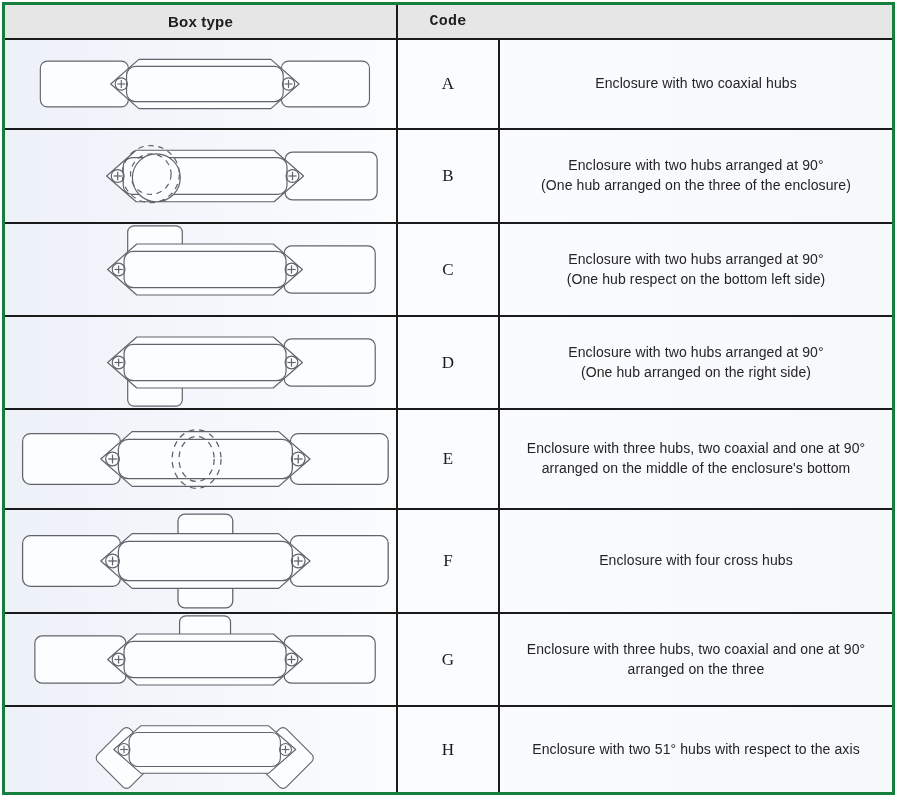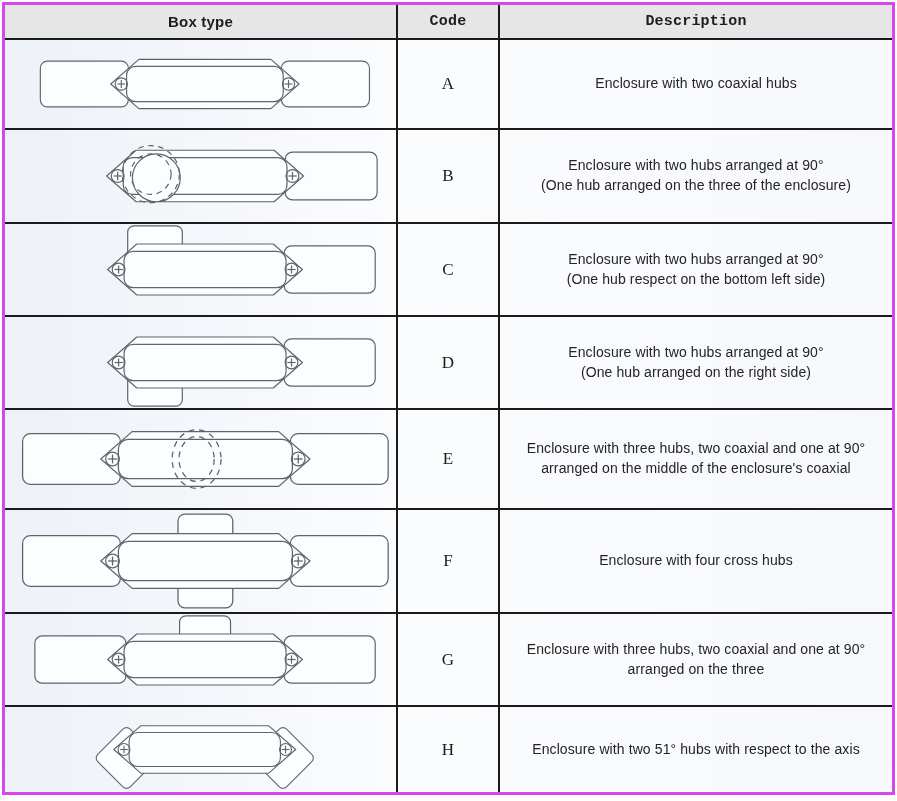--- a/index.html
+++ b/index.html
@@ -5,21 +5,21 @@
   html, body {
     margin: 0;
     padding: 0;
     background: #ffffff;
     font-family: "Liberation Sans", sans-serif;
   }
   #table-wrap {
     box-sizing: border-box;
     width: 893px;
     margin: 2px auto 0 2px;
-    border: 3px solid #d946ef;
+    border: 3px solid #15803d;
     background: #fdfdfe;
   }
   .header-row {
     display: grid;
     grid-template-columns: 391px 102px 1fr;
     height: 33px;
     background: #e6e6e6;
   }
   .header-cell {
     display: flex;
@@ -79,21 +79,20 @@
     letter-spacing: 0.1px;
   }
 </style>
 </head>
 <body>
 
 <div id="table-wrap">
   <div class="header-row">
     <div class="header-cell">Box type</div>
     <div class="header-cell">Code</div>
-    <div class="header-cell">Description</div>
   </div>
   <div id="rows">
       <div class="body-row">
         <div class="cell-drawing">
           <svg viewBox="0 0 400 100" preserveAspectRatio="xMidYMid meet" xmlns="http://www.w3.org/2000/svg">
             <rect x="18" y="24" width="100" height="52" rx="8" stroke="#5f646b" stroke-width="1.3" fill="#fcfdff"></rect>
             <rect x="292" y="24" width="100" height="52" rx="8" stroke="#5f646b" stroke-width="1.3" fill="#fcfdff"></rect>
             <polygon points="98,50 130,22 280,22 312,50 280,78 130,78" stroke="#5f646b" stroke-width="1.3" fill="#fcfdff" stroke-linejoin="round"></polygon>
             <rect x="116" y="30" width="178" height="40" rx="10" stroke="#5f646b" stroke-width="1.3" fill="#fcfdff"></rect>
             <g>
@@ -207,21 +206,21 @@
             <g>
               <circle cx="300" cy="50" r="7" stroke="#5f646b" stroke-width="1.3" fill="none"></circle>
               <line x1="295.5" y1="50" x2="304.5" y2="50" stroke="#5f646b" stroke-width="1.3"></line>
               <line x1="300" y1="45.5" x2="300" y2="54.5" stroke="#5f646b" stroke-width="1.3"></line>
             </g>
           </svg>
         </div>
         <div class="cell-code">E</div>
         <div class="cell-desc">
           <span>Enclosure with three hubs, two coaxial and one at 90°</span>
-          <span>arranged on the middle of the enclosure's coaxial</span>
+          <span>arranged on the middle of the enclosure's bottom</span>
         </div>
       </div>
       <div class="body-row">
         <div class="cell-drawing">
           <svg viewBox="0 0 400 100" preserveAspectRatio="xMidYMid meet" xmlns="http://www.w3.org/2000/svg">
             <rect x="177" y="2" width="56" height="52" rx="7" stroke="#5f646b" stroke-width="1.3" fill="#fcfdff"></rect>
             <rect x="177" y="46" width="56" height="52" rx="7" stroke="#5f646b" stroke-width="1.3" fill="#fcfdff"></rect>
             <rect x="18" y="24" width="100" height="52" rx="8" stroke="#5f646b" stroke-width="1.3" fill="#fcfdff"></rect>
             <rect x="292" y="24" width="100" height="52" rx="8" stroke="#5f646b" stroke-width="1.3" fill="#fcfdff"></rect>
             <polygon points="98,50 130,22 280,22 312,50 280,78 130,78" stroke="#5f646b" stroke-width="1.3" fill="#fcfdff" stroke-linejoin="round"></polygon>

